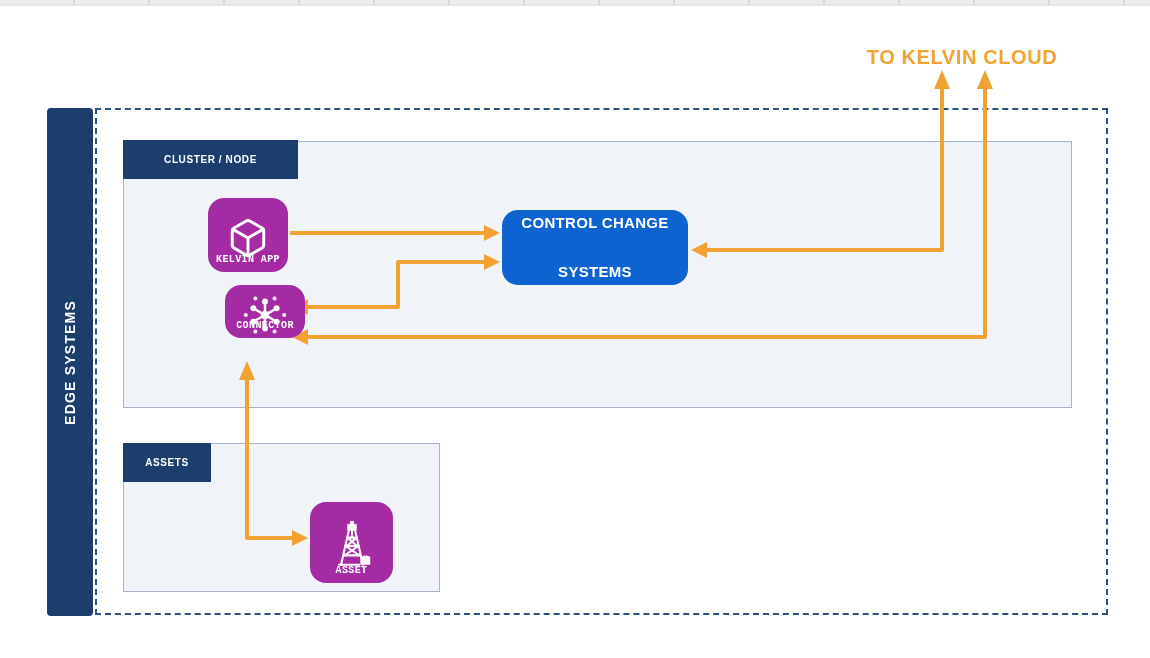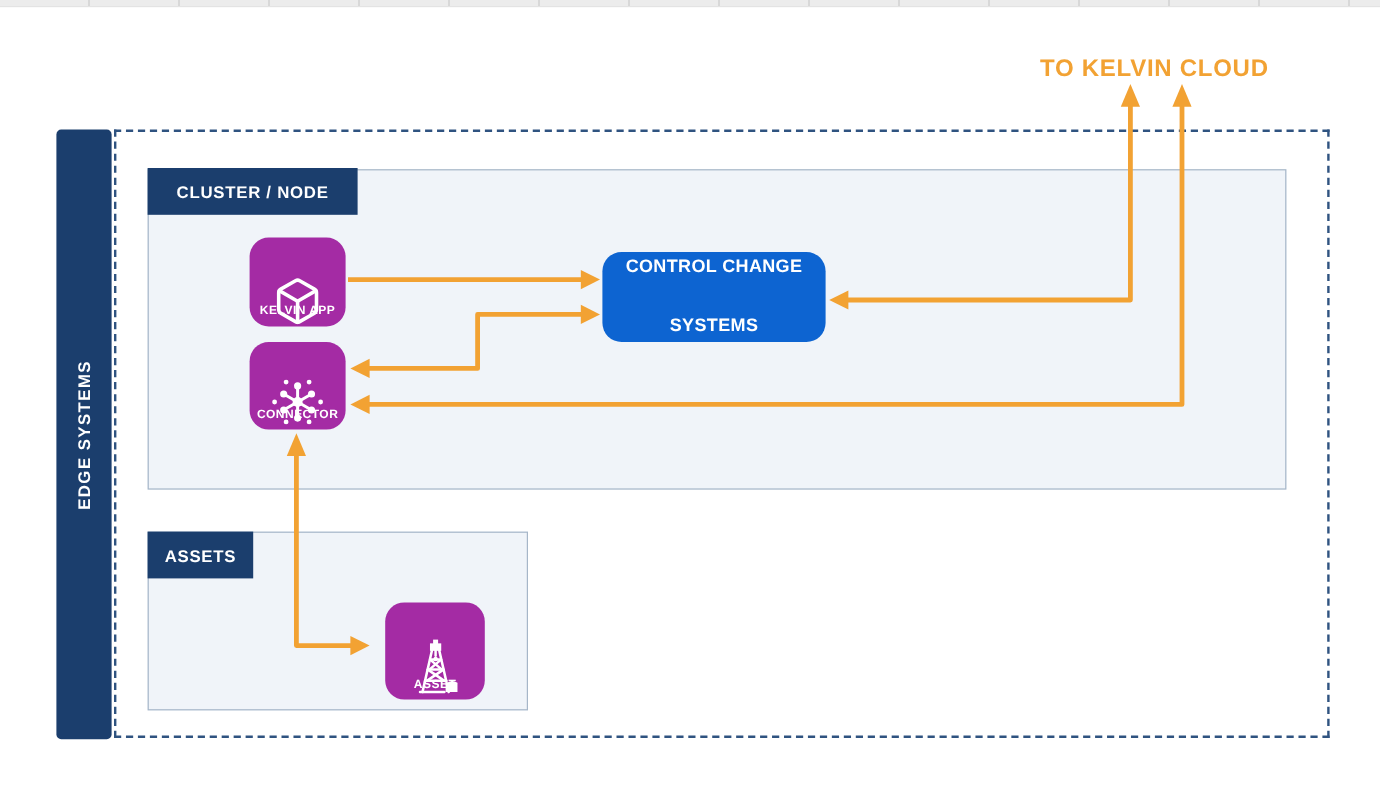--- a/index.html
+++ b/index.html
@@ -36,44 +36,44 @@
     background:transparent;
   }
   .panel{
     position:absolute;background:var(--panel-bg);
     box-sizing:border-box;border:1.5px solid var(--panel-border);
   }
   .panel.cluster{left:123px;top:141px;width:949px;height:267px;}
   .panel.assets{left:123px;top:443px;width:317px;height:149px;}
   .badge{
     position:absolute;background:var(--navy);color:#fff;font-weight:bold;
-    font-size:14px;letter-spacing:0.6px;display:flex;align-items:center;
+    font-size:10px;letter-spacing:0.6px;display:flex;align-items:center;
     justify-content:center;box-sizing:border-box;
   }
   .badge.cluster{left:123px;top:140px;width:175px;height:39px;}
   .badge.assets{left:123px;top:443px;width:88px;height:39px;}
   .cloud-label{
     position:absolute;left:852px;top:46px;width:220px;text-align:center;
     color:var(--accent-orange);font-weight:bold;font-size:20px;letter-spacing:0.6px;
   }
   .arrows{position:absolute;left:0;top:0;width:1150px;height:658px;pointer-events:none;}
   .arrows polyline,.arrows line{stroke:var(--accent-orange);stroke-width:4;fill:none;stroke-linejoin:round;}
   .arrows polygon{fill:var(--accent-orange);stroke:none;}
   .node{
     position:absolute;background:var(--magenta);border-radius:16px;
-    display:flex;align-items:flex-end;justify-content:center;
+    display:flex;align-items:center;justify-content:center;font-family:Liberation Mono, monospace;
   }
   .node .nlabel{
     position:absolute;bottom:7px;left:0;width:100%;text-align:center;
     color:#fff;font-weight:bold;font-size:10px;letter-spacing:0.4px;white-space:nowrap;
   }
   .node svg{margin-top:6px;}
   .node-kelvin{left:208px;top:198px;width:80px;height:74px;}
-  .node-connector{left:208px;top:285px;width:80px;height:73px;}
-  .node-asset{left:321px;top:502px;width:83px;height:81px;}
+  .node-connector{left:225px;top:285px;width:80px;height:53px;}
+  .node-asset{left:310px;top:502px;width:83px;height:81px;}
   .ccm{
     position:absolute;left:502px;top:210px;width:186px;height:75px;
     background:var(--blue);border-radius:16px;color:#fff;
     display:flex;flex-direction:column;align-items:center;justify-content:center;
     font-weight:bold;font-size:15px;letter-spacing:0.3px;line-height:1.35;text-align:center;gap:28px;
   }
 </style>
 </head>
 <body>
 

